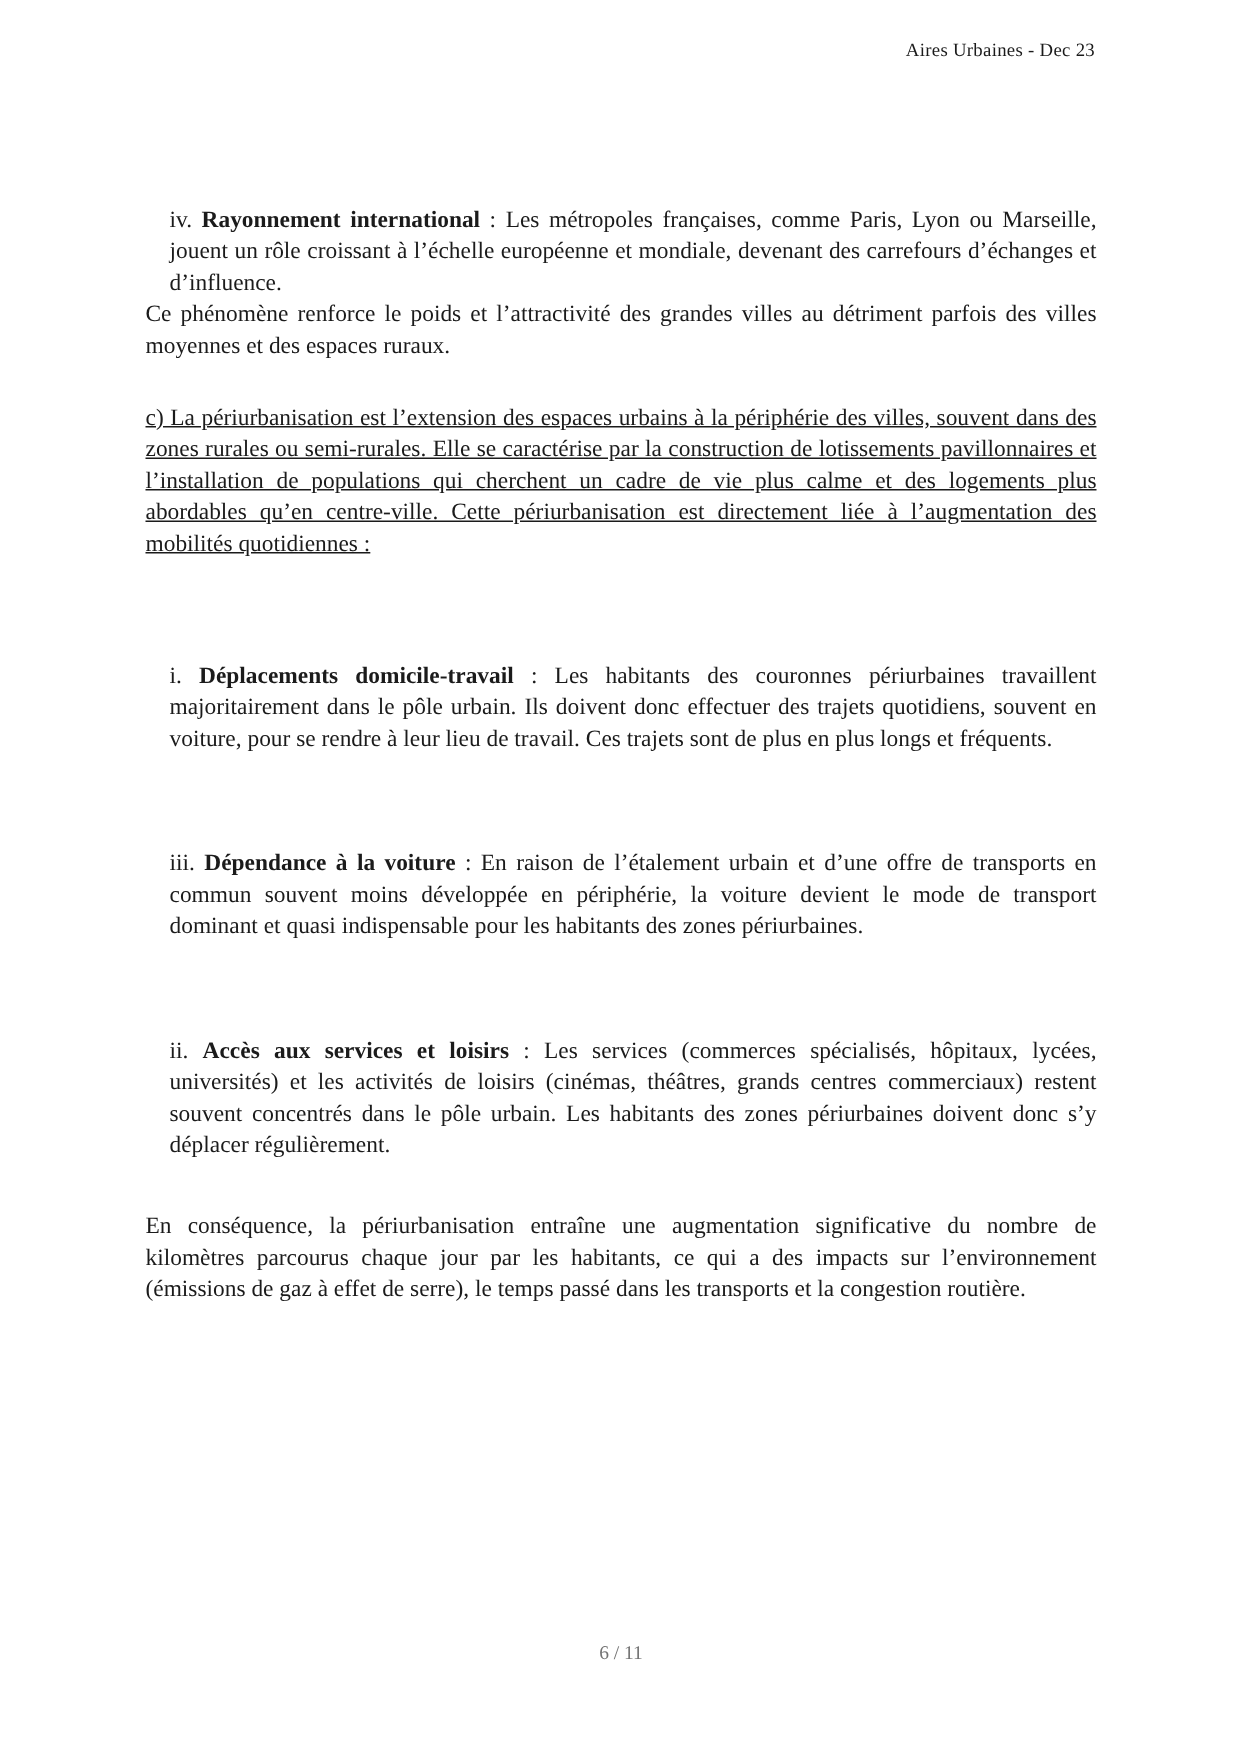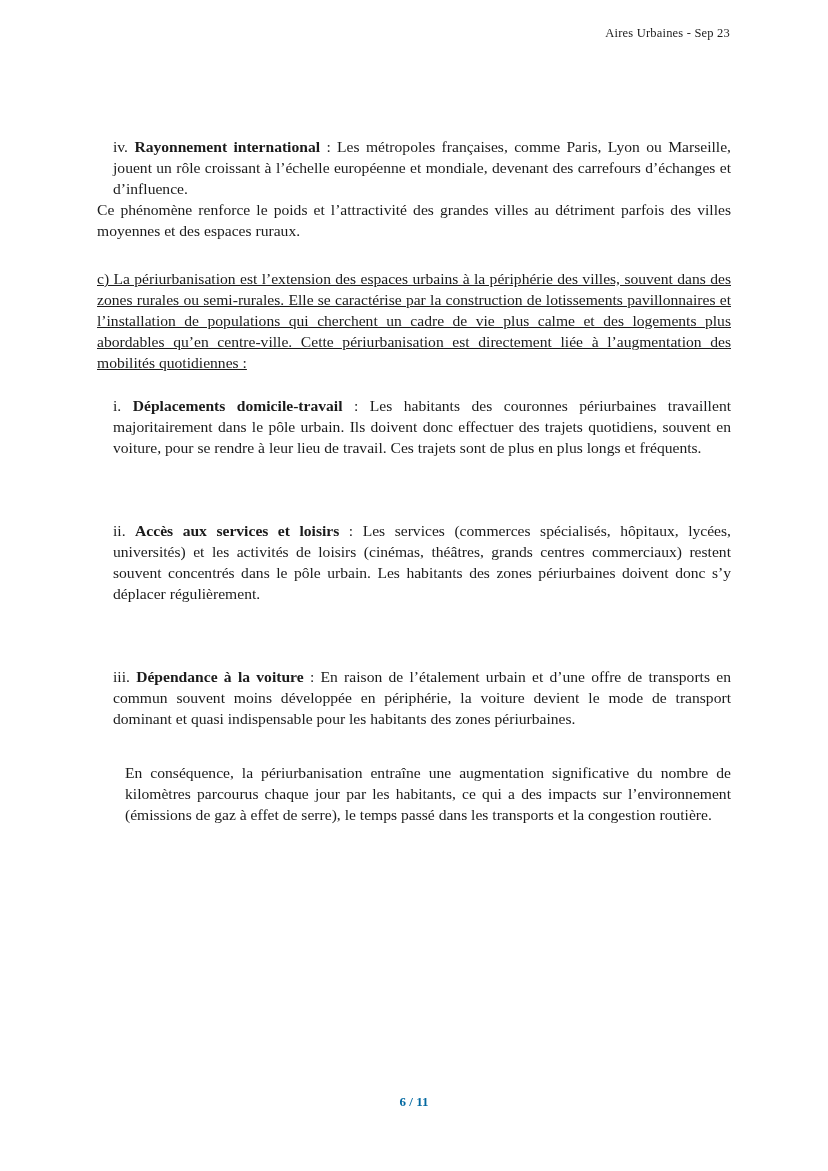--- a/index.html
+++ b/index.html
@@ -30,56 +30,55 @@
     line-height: 21px;
     text-align: justify;
     hyphens: auto;
     -webkit-hyphens: auto;
   }
   .list-item {
     padding-left: 16px;
   }
   .para-intro   { }
   .para-c       { margin-top: 27px; text-decoration: underline; }
-  .item-i       { margin-top: 22px; }
+  .item-i       { margin-top: 67px; }
   .item-ii      { margin-top: 62px; }
   .item-iii     { margin-top: 62px; }
-  .para-final   { margin-top: 33px; margin-left: 28px; }
+  .para-final   { margin-top: 33px; }
   strong { font-weight: bold; }
   .page-footer {
     position: absolute;
     top: 1094px;
     left: 0;
     width: 100%;
     text-align: center;
     font-size: 13px;
-    color: #0369a1;
-    font-weight: bold;
+    color: #737373;
   }
 </style>
 </head>
 <body>
 
 <div class="page">
 
-  <div class="page-header">Aires Urbaines - Sep 23</div>
+  <div class="page-header">Aires Urbaines - Dec 23</div>
 
   <div class="content">
 
     <p class="list-item item-iv"><span>iv. </span><strong>Rayonnement international</strong><span> : Les métropoles françaises, comme Paris, Lyon ou Marseille, jouent un rôle croissant à l’échelle européenne et mondiale, devenant des carrefours d’échanges et d’influence.</span></p>
 
     <p class="para-intro">Ce phénomène renforce le poids et l’attractivité des grandes villes au détriment parfois des villes moyennes et des espaces ruraux.</p>
 
     <p class="para-c">c) La périurbanisation est l’extension des espaces urbains à la périphérie des villes, souvent dans des zones rurales ou semi-rurales. Elle se caractérise par la construction de lotissements pavillonnaires et l’installation de populations qui cherchent un cadre de vie plus calme et des logements plus abordables qu’en centre-ville. Cette périurbanisation est directement liée à l’augmentation des mobilités quotidiennes :</p>
 
     <p class="list-item item-i"><span>i. </span><strong>Déplacements domicile-travail</strong><span> : Les habitants des couronnes périurbaines travaillent majoritairement dans le pôle urbain. Ils doivent donc effectuer des trajets quotidiens, souvent en voiture, pour se rendre à leur lieu de travail. Ces trajets sont de plus en plus longs et fréquents.</span></p>
 
+    <p class="list-item item-iii"><span>iii. </span><strong>Dépendance à la voiture</strong><span> : En raison de l’étalement urbain et d’une offre de transports en commun souvent moins développée en périphérie, la voiture devient le mode de transport dominant et quasi indispensable pour les habitants des zones périurbaines.</span></p>
+
     <p class="list-item item-ii"><span>ii. </span><strong>Accès aux services et loisirs</strong><span> : Les services (commerces spécialisés, hôpitaux, lycées, universités) et les activités de loisirs (cinémas, théâtres, grands centres commerciaux) restent souvent concentrés dans le pôle urbain. Les habitants des zones périurbaines doivent donc s’y déplacer régulièrement.</span></p>
-
-    <p class="list-item item-iii"><span>iii. </span><strong>Dépendance à la voiture</strong><span> : En raison de l’étalement urbain et d’une offre de transports en commun souvent moins développée en périphérie, la voiture devient le mode de transport dominant et quasi indispensable pour les habitants des zones périurbaines.</span></p>
 
     <p class="para-final">En conséquence, la périurbanisation entraîne une augmentation significative du nombre de kilomètres parcourus chaque jour par les habitants, ce qui a des impacts sur l’environnement (émissions de gaz à effet de serre), le temps passé dans les transports et la congestion routière.</p>
 
   </div>
 
   <div class="page-footer">6 / 11</div>
 
 </div>
 
 </body></html>

